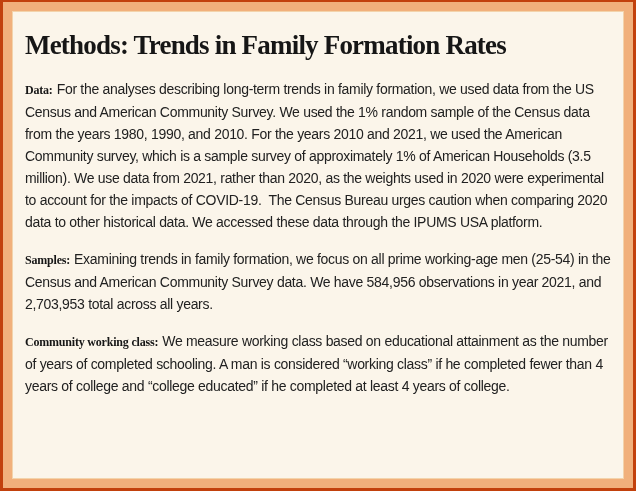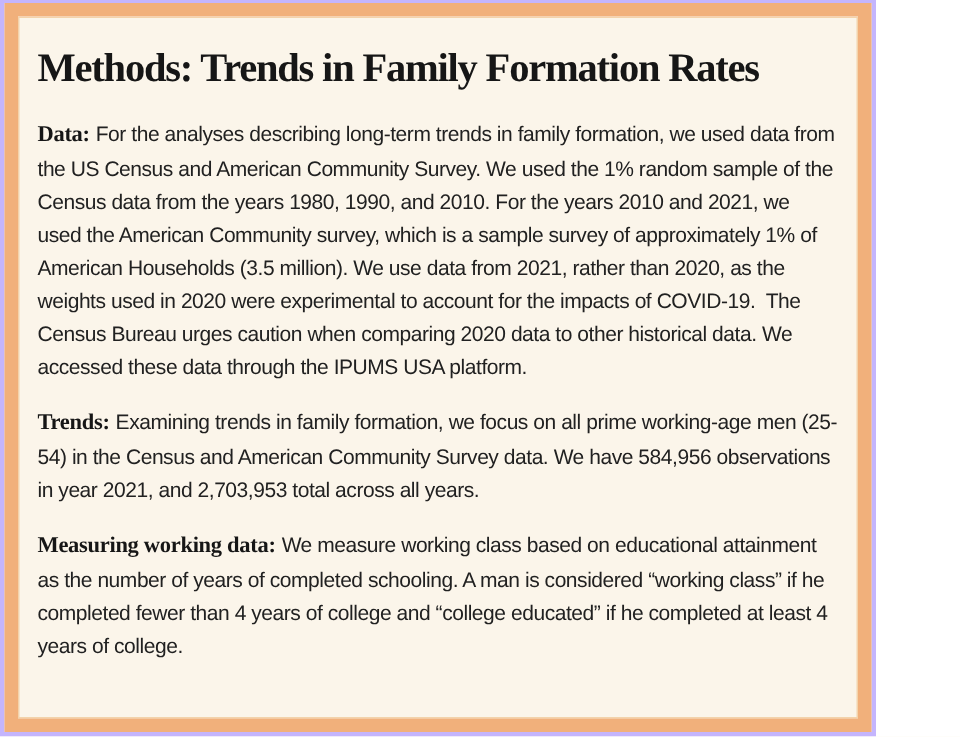--- a/index.html
+++ b/index.html
@@ -5,23 +5,23 @@
   html, body {
     margin: 0;
     padding: 0;
     background: #ffffff;
     width: 640px;
     height: 491px;
     overflow: hidden;
   }
   .stage {
     position: relative;
-    width: 584px;
+    width: 636px;
     height: 491px;
-    background: #c4b5fd;
+    background: #c2410c;
   }
   .card {
     position: absolute;
     left: 3px;
     top: 2px;
     right: 3px;
     bottom: 3px;
     border: 9px solid #f1b07b;
     background: #fbf5ea;
     box-shadow: inset 0 0 0 1px #f3d3ab;
@@ -43,41 +43,41 @@
     font-family: "Liberation Sans", "DejaVu Sans", sans-serif;
     font-size: 14px;
     line-height: 22px;
     letter-spacing: -0.3px;
     color: #212121;
     margin: 0 0 15px 0;
   }
   .para .label {
     font-family: "Liberation Serif", "DejaVu Serif", serif;
     font-weight: 700;
-    font-size: 15px;
+    font-size: 12px;
     letter-spacing: -0.2px;
     color: #161616;
     margin-right: 4px;
     margin-top: 12px;
   }
   .para .text {
     white-space: pre-wrap;
   }
 </style>
 </head>
 <body>
 
 <div class="stage">
   <div class="card" style="background: rgb(251, 245, 234); border-color: rgb(241, 176, 123);">
     <div class="content">
 
       <h1 class="title">Methods: Trends in Family Formation Rates</h1>
 
       <p class="para"><span class="label">Data:</span><span class="text">For the analyses describing long-term trends in family formation, we used data from the US Census and American Community Survey. We used the 1% random sample of the Census data from the years 1980, 1990, and 2010. For the years 2010 and 2021, we used the American Community survey, which is a sample survey of approximately 1% of American Households (3.5 million). We use data from 2021, rather than 2020, as the weights used in 2020 were experimental to account for the impacts of COVID-19.  The Census Bureau urges caution when comparing 2020 data to other historical data. We accessed these data through the IPUMS USA platform.</span></p>
 
-      <p class="para"><span class="label">Trends:</span><span class="text">Examining trends in family formation, we focus on all prime working-age men (25-54) in the Census and American Community Survey data. We have 584,956 observations in year 2021, and 2,703,953 total across all years.</span></p>
+      <p class="para"><span class="label">Samples:</span><span class="text">Examining trends in family formation, we focus on all prime working-age men (25-54) in the Census and American Community Survey data. We have 584,956 observations in year 2021, and 2,703,953 total across all years.</span></p>
 
 
-      <p class="para"><span class="label">Measuring working data:</span><span class="text">We measure working class based on educational attainment as the number of years of completed schooling. A man is considered “working class” if he completed fewer than 4 years of college and “college educated” if he completed at least 4 years of college.</span></p>
+      <p class="para"><span class="label">Community working class:</span><span class="text">We measure working class based on educational attainment as the number of years of completed schooling. A man is considered “working class” if he completed fewer than 4 years of college and “college educated” if he completed at least 4 years of college.</span></p>
 
     </div>
   </div>
 </div>
 
 </body></html>

